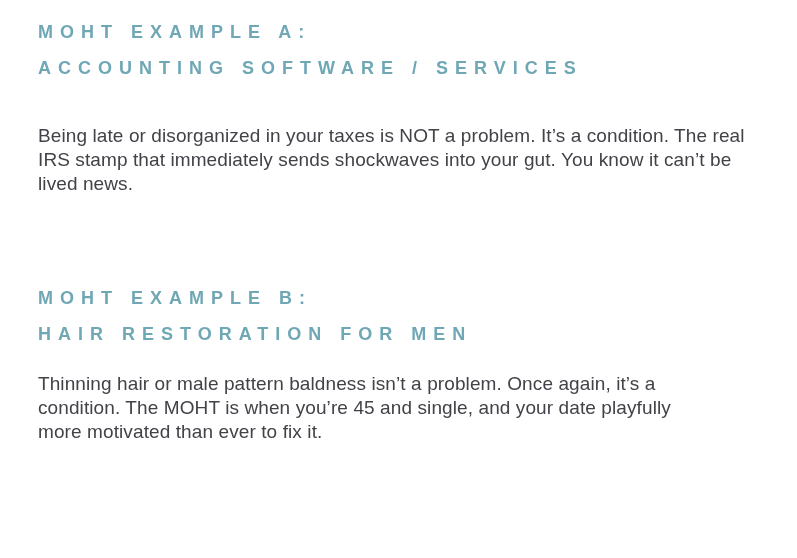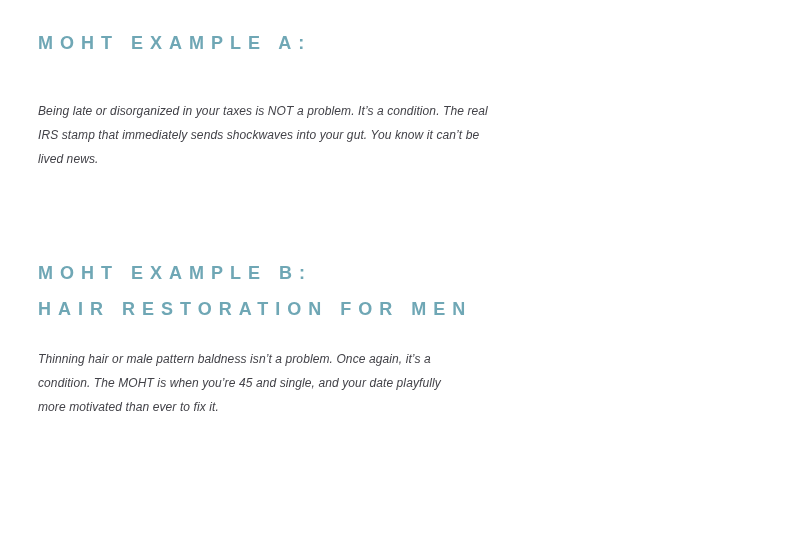--- a/index.html
+++ b/index.html
@@ -16,63 +16,63 @@
     width: 797px;
     height: 558px;
     overflow: hidden;
     font-family: "Liberation Sans", sans-serif;
     -webkit-font-smoothing: antialiased;
   }
   .doc {
     box-sizing: border-box;
     width: 797px;
     height: 520px;
-    padding: 25px 40px 0 38px;
+    padding: 14px 40px 0 38px;
   }
   .section-heading {
     margin: 0;
     color: var(--accent);
     font-size: 18px;
     font-weight: 800;
     line-height: 36px;
     letter-spacing: 7px;
     text-transform: uppercase;
   }
   .heading-line {
     display: block;
     white-space: nowrap;
   }
   .body-copy {
     margin: 38px 0 0 0;
     color: var(--text);
-    font-size: 12px;
+    font-size: 19px;
     font-weight: 400;
     line-height: 24px;
     letter-spacing: 0.1px;
-    font-style: italic;
   }
   .body-line {
     display: block;
     white-space: nowrap;
   }
   .section-b {
     margin-top: 84px;
   }
   .section-b .body-copy {
     margin-top: 20px;
   }
 </style>
 </head>
 <body>
 
 <main class="doc">
 
   <section class="section-a">
     <h2 class="section-heading">
       <span class="heading-line">MOHT EXAMPLE A:</span>
+      <span class="heading-line">ACCOUNTING SOFTWARE / SERVICES</span>
     </h2>
     <p class="body-copy">
       <span class="body-line">Being late or disorganized in your taxes is NOT a problem. It’s a condition. The real</span>
       <span class="body-line">IRS stamp that immediately sends shockwaves into your gut. You know it can’t be</span>
       <span class="body-line">lived news.</span>
     </p>
   </section>
 
   <section class="section-b">
     <h2 class="section-heading">

